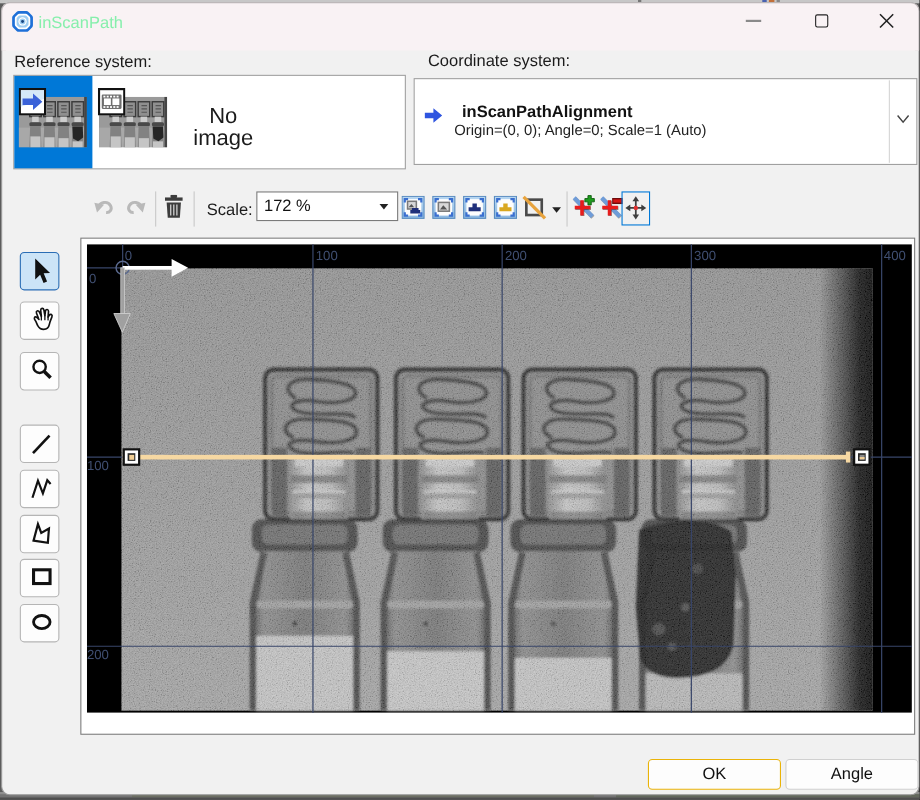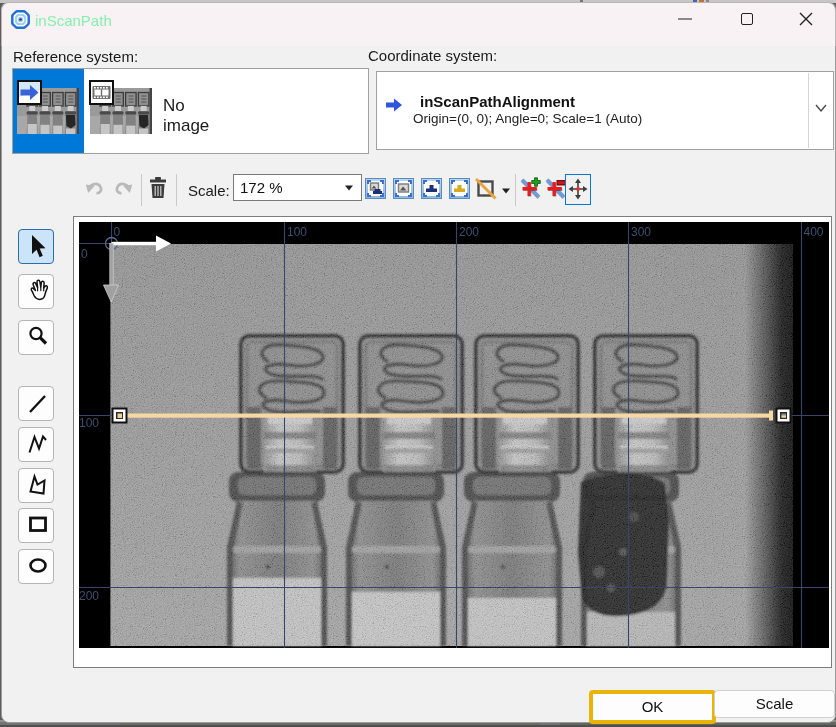--- a/index.html
+++ b/index.html
@@ -7,36 +7,36 @@
        font-family:"Liberation Sans",sans-serif;background:#5d5d5d;}
   .abs{position:absolute;}
   #topstrip{left:0;top:0;width:836px;height:3px;background:#c7c7c7;}
   #botstrip{left:0;top:720px;width:836px;height:7px;background:#737373;}
   #dlg{left:1px;top:2px;width:833px;height:719px;background:#f1f1f1;
        border:1px solid #9a9a9a;border-radius:8px;}
   #titlebar{left:1px;top:2px;width:833px;height:43px;background:#f9f2f4;
        border-radius:8px 8px 0 0;border:1px solid #bdb6b8;border-bottom:none;}
   .lbl{font-size:15px;color:#1b1b1b;}
   #reflabel{left:13px;top:48px;}
-  #coordlabel{left:368px;top:47px;}
+  #coordlabel{left:389px;top:47px;}
   #refpanel{left:12px;top:68px;width:355px;height:84px;background:#fff;border:1px solid #a0a0a0;}
   #refsel{left:0px;top:0px;width:71px;height:84px;background:#0078d7;}
-  #noimg{left:150px;top:27px;width:80px;font-size:17px;line-height:20px;color:#1b1b1b;}
+  #noimg{left:150px;top:27px;width:80px;font-size:20px;line-height:20px;color:#1b1b1b;text-align:center;}
   #coordpanel{left:376px;top:71px;width:456px;height:77px;background:#fff;border:1px solid #a0a0a0;}
   #coordname{left:31px;top:21px;font-size:15px;font-weight:bold;color:#111;margin-left:12px;}
   #coorddetail{left:36px;top:39px;font-size:13.5px;color:#222;text-align:right;}
   #coordsep{left:431px;top:1px;width:1px;height:75px;background:#d4d4d4;}
   .vsep{width:1px;background:#c9c9c9;top:174px;height:32px;}
   #scalelbl{left:188px;top:182px;}
   #combo{left:233px;top:174px;width:127px;height:25px;background:#fff;border:1px solid #7a7a7a;}
   #combotext{left:6px;top:4px;font-size:15px;color:#111;text-align:right;}
   .toolbtn{width:34px;height:33px;background:#fdfdfd;border:1px solid #b5b5b5;border-radius:4px;left:18px;}
   .toolsel{background:#cce4f7;border:1px solid #2a6db5;}
   #canvasbox{left:73px;top:216px;width:757px;height:450px;background:#fff;border:1px solid #7c7c7c;}
-  #okbtn{left:589px;top:690px;width:119px;height:26px;background:#fdfdfd;border:4px solid #eab308;
+  #okbtn{left:589px;top:690px;width:119px;height:26px;background:#fdfdfd;border:1px solid #eab308;
          border-radius:4px;font-size:15px;color:#111;text-align:center;line-height:26px;}
   #cancelbtn{left:714px;top:690px;width:119px;height:26px;background:#fdfdfd;border:1px solid #d0d0d0;
          border-radius:4px;font-size:15px;color:#111;text-align:center;line-height:26px;}
 </style>
 </head>
 <body>
 <div class="abs" id="topstrip"></div>
 <div class="abs" style="left:693px;top:0;width:4px;height:2px;background:#4a62b0"></div>
 <div class="abs" style="left:699px;top:0;width:5px;height:2px;background:#c2703a"></div>
 <div class="abs" style="left:706px;top:0;width:3px;height:2px;background:#888"></div>
@@ -431,14 +431,14 @@
   <rect x="38.5" y="191.5" width="4.5" height="4.5" fill="#f2cf96"></rect>
   <rect x="696.5" y="185.5" width="16" height="16" fill="#111"></rect>
   <rect x="698.5" y="187.5" width="12" height="12" fill="#fff"></rect>
   <rect x="701" y="190" width="7" height="7" fill="#2a2a2a"></rect>
   <rect x="702.5" y="191.5" width="4.5" height="4.5" fill="#8a8a8a"></rect>
   <rect x="702.5" y="193.5" width="4.5" height="2" fill="#f2cf96"></rect>
 </g>
 </svg>
 
 <div class="abs" id="okbtn">OK</div>
-<div class="abs" id="cancelbtn">Scale</div>
+<div class="abs" id="cancelbtn">Angle</div>
 
 
 </body></html>

